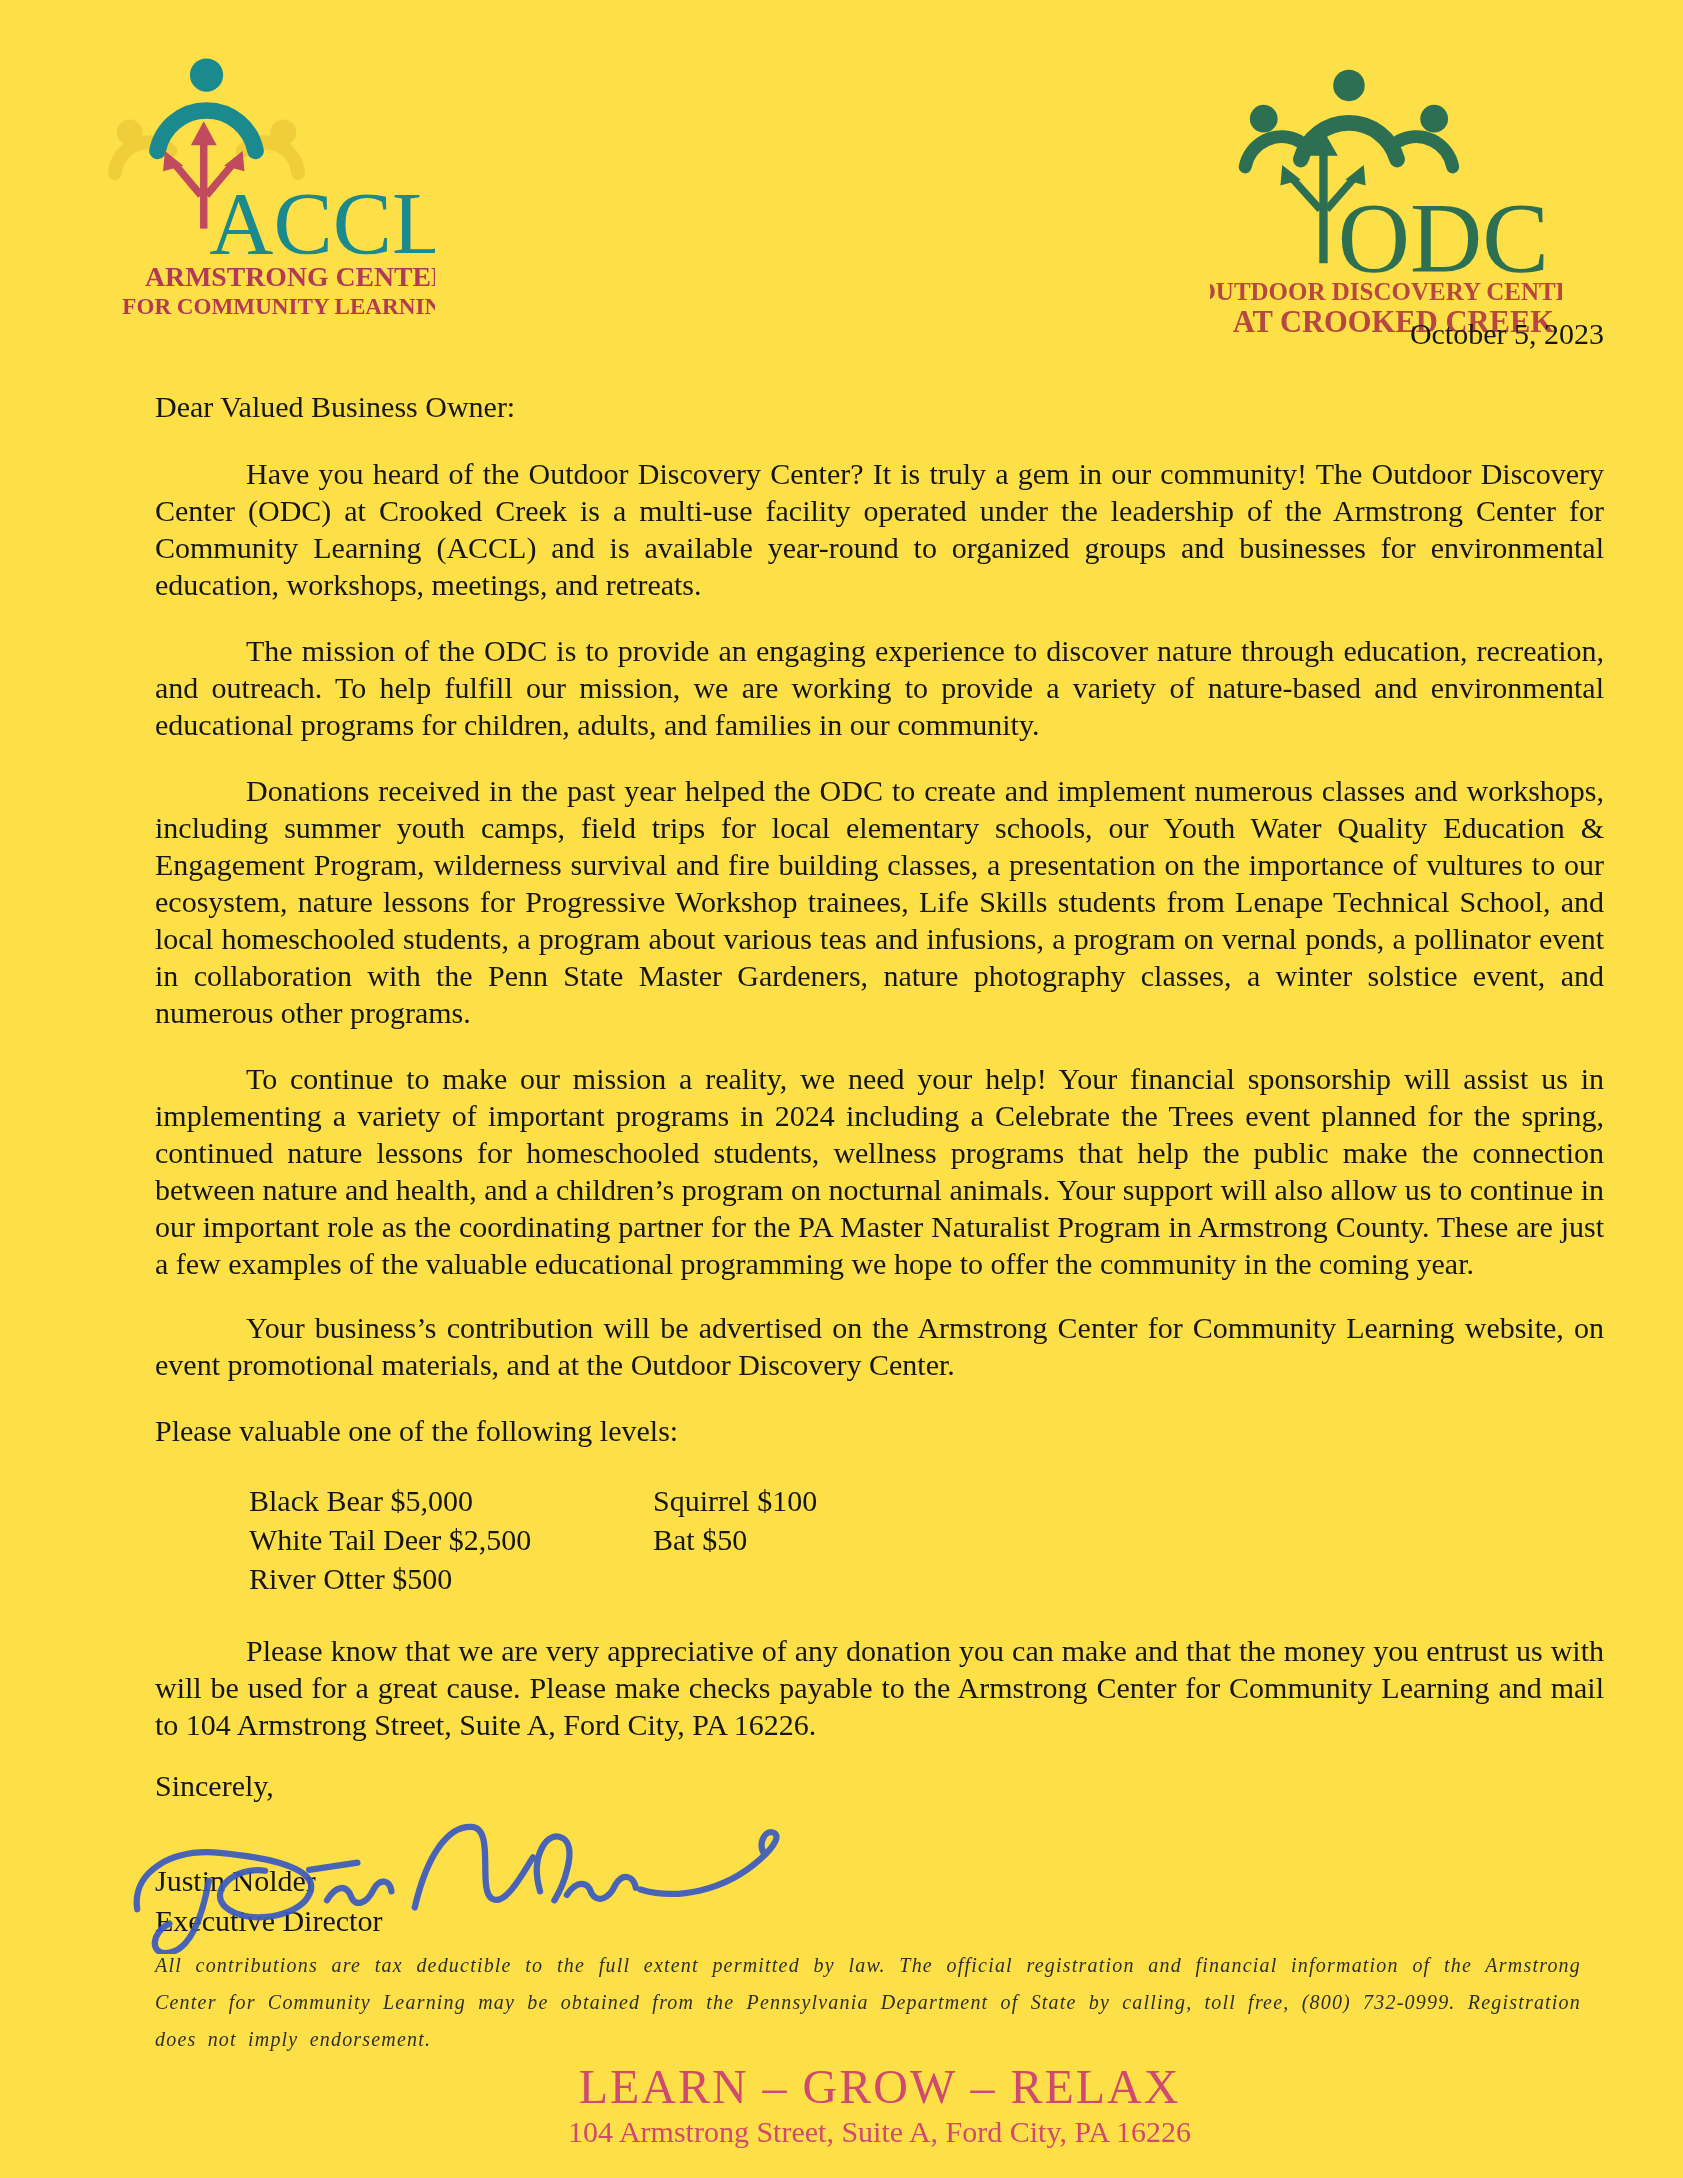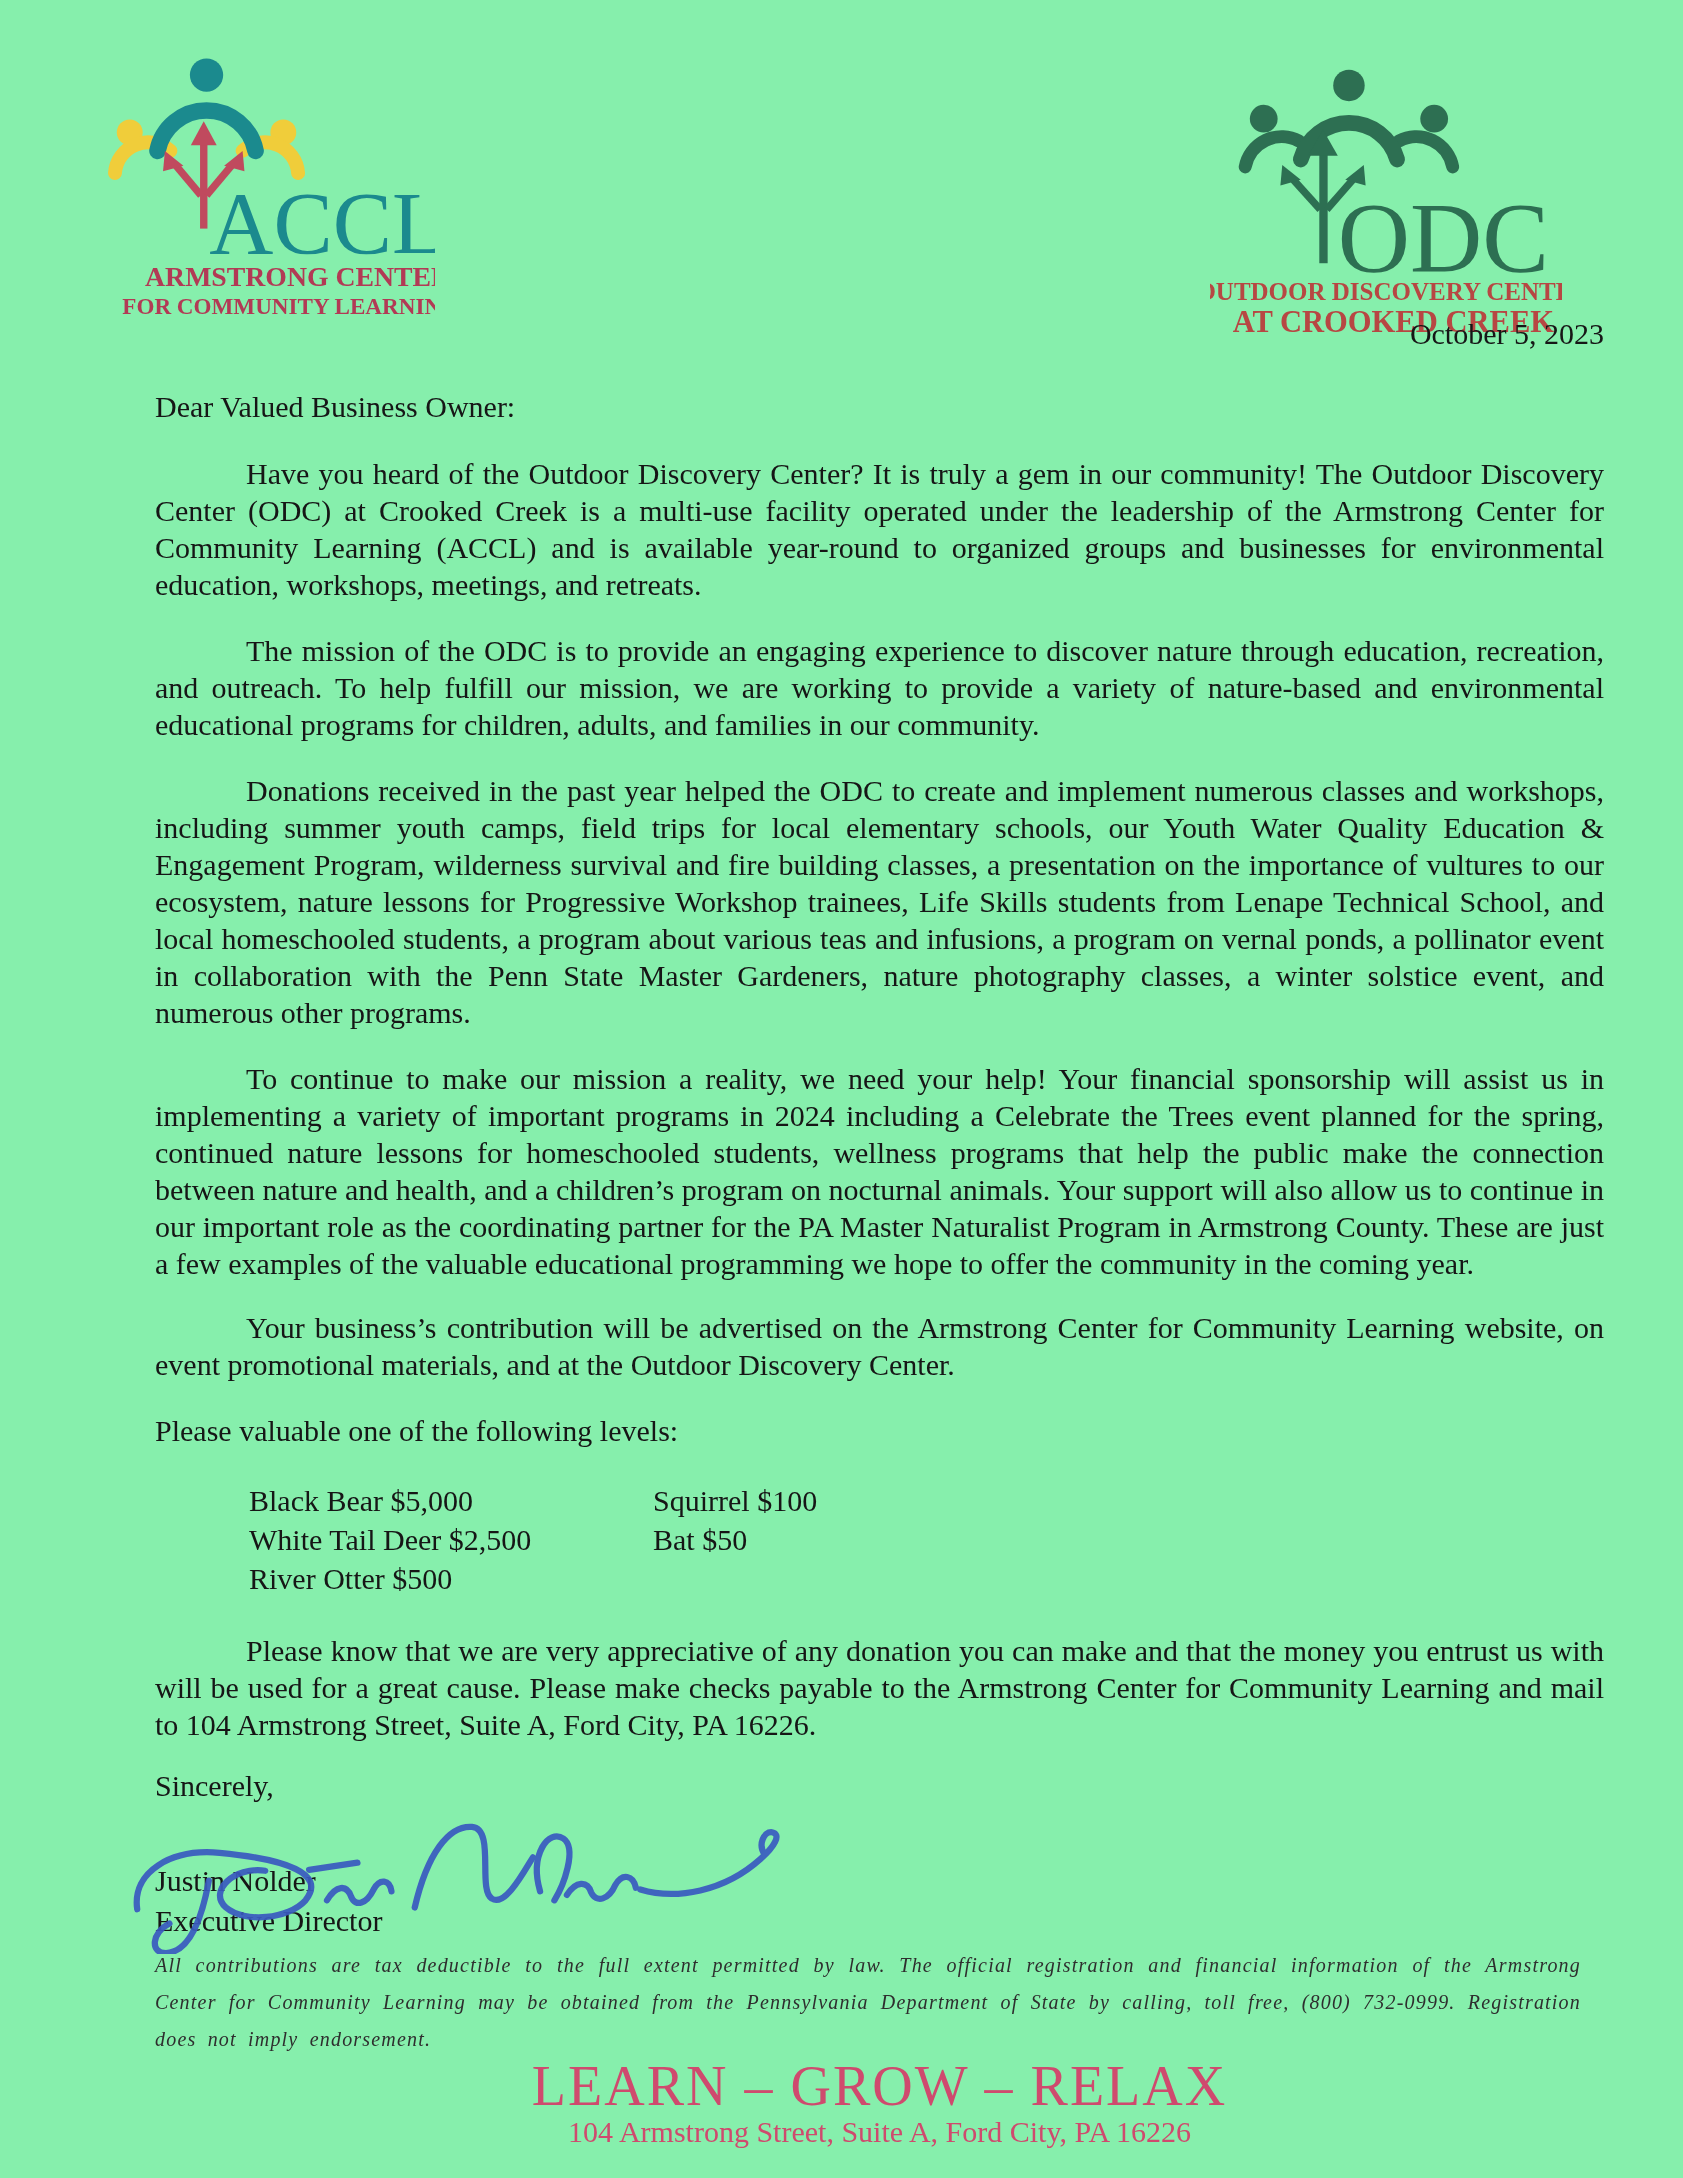--- a/index.html
+++ b/index.html
@@ -3,21 +3,21 @@
 <meta charset="utf-8">
 <style>
   * { margin: 0; padding: 0; box-sizing: border-box; }
   html, body { background: #e8e8e8; }
   body { font-family: "Liberation Serif", serif; }
 
   .page {
     position: relative;
     width: 1683px;
     height: 2178px;
-    background: #86efac;
+    background: #fde047;
     margin: 0 auto;
     overflow: hidden;
     color: #141414;
   }
 
   
   .accl-logo {
     position: absolute;
     left: 102px;
     top: 51px;
@@ -96,21 +96,21 @@
 
   
   .page-footer {
     position: absolute;
     left: 155px;
     top: 2061px;
     width: 1449px;
     text-align: center;
   }
   .footer-tagline {
-    font-size: 56px;
+    font-size: 48px;
     line-height: 51px;
     letter-spacing: 2px;
     color: #cf4a6e;
   }
   .footer-address {
     font-size: 30px;
     line-height: 40px;
     color: #cf4a6e;
   }
 </style>

